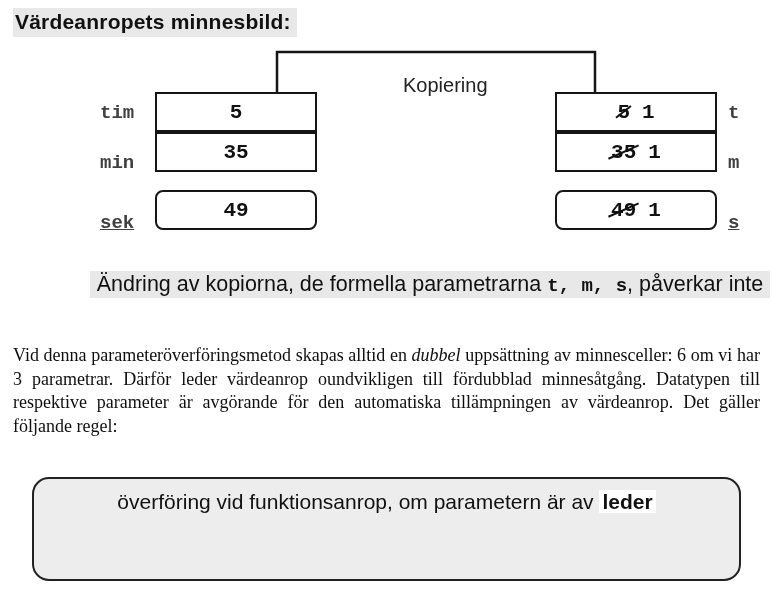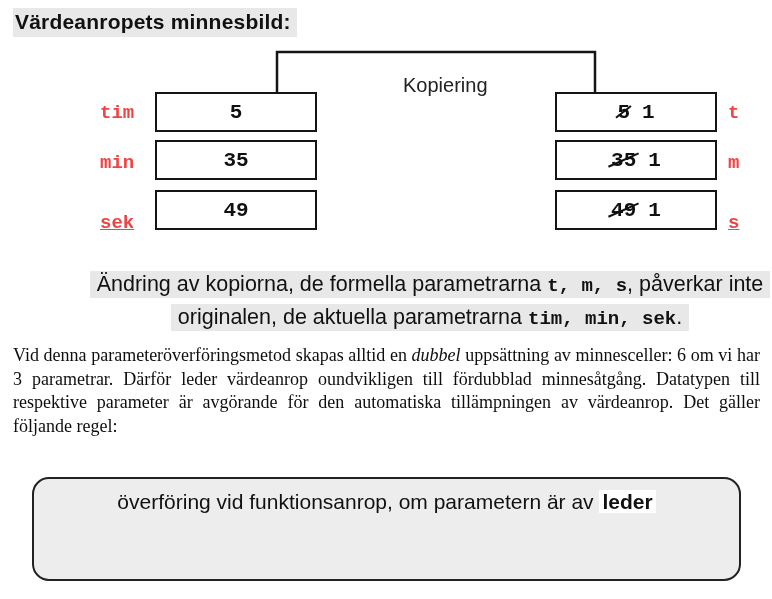--- a/index.html
+++ b/index.html
@@ -21,36 +21,36 @@
   
   .diagram{position:absolute;left:0;top:0;width:772px;height:255px;}
   .arrow-svg{position:absolute;left:0;top:0;width:772px;height:255px;}
   .copy-label{
     position:absolute;left:403px;top:74px;
     font-size:20px;color:#222;
   }
   .cell-label{
     position:absolute;
     font-family:"Liberation Mono","DejaVu Sans Mono",monospace;
-    font-weight:bold;font-size:19px;color:#ef4444;
+    font-weight:bold;font-size:19px;color:#404040;
     width:48px;
   }
   .cell-label.left{left:100px;text-align:left;}
   .cell-label.right{left:728px;text-align:left;}
   .mem-box{
     position:absolute;width:162px;height:40px;
     border:2px solid #151515;box-sizing:border-box;
     background:#fff;
     display:flex;align-items:center;justify-content:center;
     font-family:"Liberation Mono","DejaVu Sans Mono",monospace;
     font-weight:bold;font-size:21px;
   }
   .mem-box.left{left:155px;}
   .mem-box.right{left:555px;}
-  .r0{top:92px;} .r1{top:140px;} .r2{top:190px;}
+  .r0{top:92px;} .r1{top:132px;} .r2{top:190px;border-radius:8px;}
   .lab0{top:102px;} .lab1{top:152px;} .lab2{top:212px;text-decoration:underline;}
   .old-val{position:relative;display:inline-block;margin-right:12px;}
   .old-val::after{
     content:"";position:absolute;left:-4px;right:-4px;top:46%;
     border-top:2.5px solid #111;
     transform:rotate(-24deg);
   }
   .old-val.one::after{transform:rotate(-38deg);left:-3px;right:-3px;}
   
   .note{
@@ -129,21 +129,20 @@
       <span class="old-val">49</span>
       <span>1</span>
     </div>
     <div class="cell-label right lab2">s</div>
 
   </div>
 
   <div class="note">
     <span class="note-line"><span>Ändring av kopiorna, de formella parametrarna </span><span class="code">t, m, s</span><span>, påverkar inte</span></span>
     <br>
-    <span class="note-line"><span>originalen, de aktuella parametrarna </span><span class="code">tim, min, sek</span><span>.</span></span>
   </div>
 
   <p class="para"><span>Vid denna parameteröverföringsmetod skapas alltid en </span><i>dubbel</i><span> uppsättning av minnesceller: 6 om vi har 3 parametrar. Därför leder värdeanrop oundvikligen till fördubblad minnesåtgång. Datatypen till respektive parameter är avgörande för den automatiska tillämpningen av värdeanrop. Det gäller följande regel:</span></p>
 
   <div class="rule-box">
     <div><span>överföring vid funktionsanrop, om parametern är av </span><span class="hl">leder</span></div>
   </div>
 
 </div>
 

